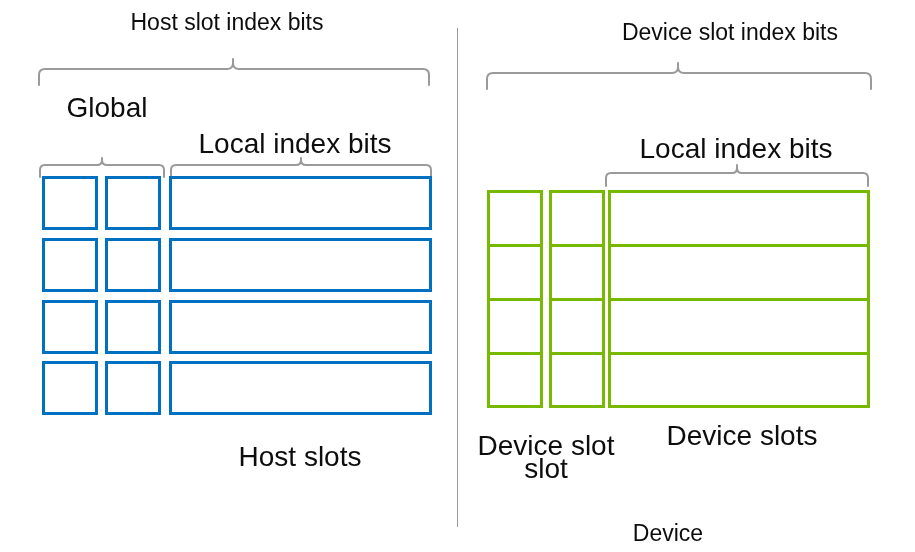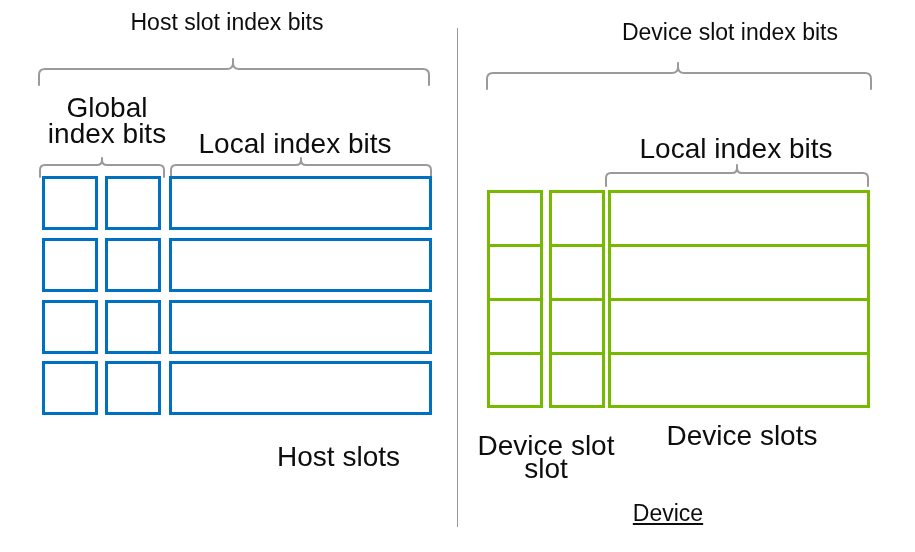--- a/index.html
+++ b/index.html
@@ -71,21 +71,20 @@
   <div class="lbl lbl-lg" style="left:52px; top:9px; width:350px;">Host slot index bits</div>
 
   <div class="bracket" style="left:38px; top:58px; width:392px; height:28px;">
     <svg width="392" height="28" viewBox="0 0 392 28" fill="none" xmlns="http://www.w3.org/2000/svg">
       <path d="M1 27 L1 17 Q1 11 7 11 L189 11 Q195 11 195 5 L195 1
                M391 27 L391 17 Q391 11 385 11 L201 11 Q195 11 195 5 L195 1" stroke="#9A9A9A" stroke-width="2" fill="none" stroke-linecap="round" stroke-linejoin="round"></path>
     </svg>
   </div>
 
   <div class="lbl lbl-md" style="left:45px; top:91px; width:124px;">Global</div>
-  <div class="lbl lbl-md" style="left:45px; top:117px; width:124px;">index bits</div>
 
   <div class="lbl lbl-md" style="left:190px; top:127px; width:210px;">Local index bits</div>
 
   <div class="bracket" style="left:39px; top:158px; width:126px; height:20px;">
     <svg width="126" height="20" viewBox="0 0 126 20" fill="none" xmlns="http://www.w3.org/2000/svg">
       <path d="M1 19 L1 12 Q1 7 6 7 L58 7 Q63 7 63 2 L63 0
                M125 19 L125 12 Q125 7 120 7 L68 7 Q63 7 63 2 L63 0" stroke="#9A9A9A" stroke-width="2" fill="none" stroke-linecap="round" stroke-linejoin="round"></path>
     </svg>
   </div>
 
@@ -105,21 +104,21 @@
   <div class="host-cell" style="left:169px; top:238px; width:263px; height:54px;"></div>
 
   <div class="host-cell" style="left:42px; top:300px; width:56px; height:54px;"></div>
   <div class="host-cell" style="left:105px; top:300px; width:56px; height:54px;"></div>
   <div class="host-cell" style="left:169px; top:300px; width:263px; height:54px;"></div>
 
   <div class="host-cell" style="left:42px; top:361px; width:56px; height:54px;"></div>
   <div class="host-cell" style="left:105px; top:361px; width:56px; height:54px;"></div>
   <div class="host-cell" style="left:169px; top:361px; width:263px; height:54px;"></div>
 
-  <div class="lbl lbl-md" style="left:220px; top:440px; width:180px;text-align:right;">Host slots</div>
+  <div class="lbl lbl-md" style="left:210px; top:440px; width:180px;">Host slots</div>
 
 
   <div class="divider" style="left:457px; top:28px; height:499px;"></div>
 
   <div class="lbl lbl-lg" style="left:530px; top:19px; width:400px;">Device slot index bits</div>
 
   <div class="bracket" style="left:486px; top:62px; width:386px; height:28px;">
     <svg width="386" height="28" viewBox="0 0 386 28" fill="none" xmlns="http://www.w3.org/2000/svg">
       <path d="M1 27 L1 17 Q1 11 7 11 L186 11 Q192 11 192 5 L192 1
                M385 27 L385 17 Q385 11 379 11 L198 11 Q192 11 192 5 L192 1" stroke="#9A9A9A" stroke-width="2" fill="none" stroke-linecap="round" stroke-linejoin="round"></path>
@@ -151,15 +150,15 @@
     <div class="dev-row-sep" style="left:-3px; top:51px; width:262px;"></div>
     <div class="dev-row-sep" style="left:-3px; top:105px; width:262px;"></div>
     <div class="dev-row-sep" style="left:-3px; top:159px; width:262px;"></div>
   </div>
 
   <div class="lbl lbl-md" style="left:466px; top:429px; width:160px;">Device slot</div>
   <div class="lbl lbl-md" style="left:466px; top:452px; width:160px;">slot</div>
 
   <div class="lbl lbl-md" style="left:652px; top:419px; width:180px;">Device slots</div>
 
-  <div class="lbl lbl-lg" style="left:598px; top:500px; width:140px;text-decoration:underline;">Device</div>
+  <div class="lbl lbl-lg" style="left:598px; top:520px; width:140px;">Device</div>
 
 </div>
 
 </body></html>

